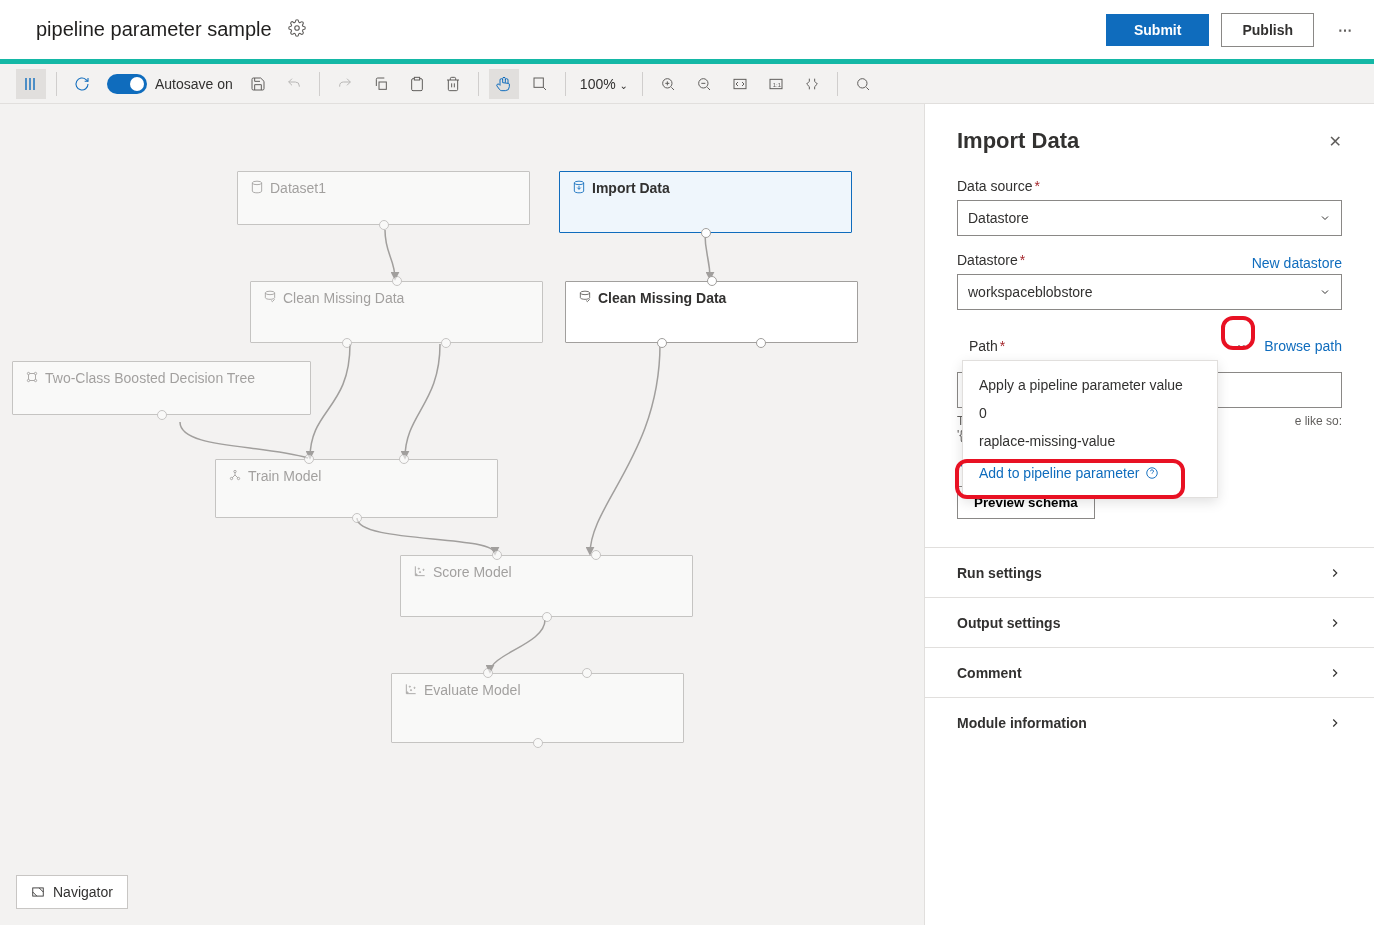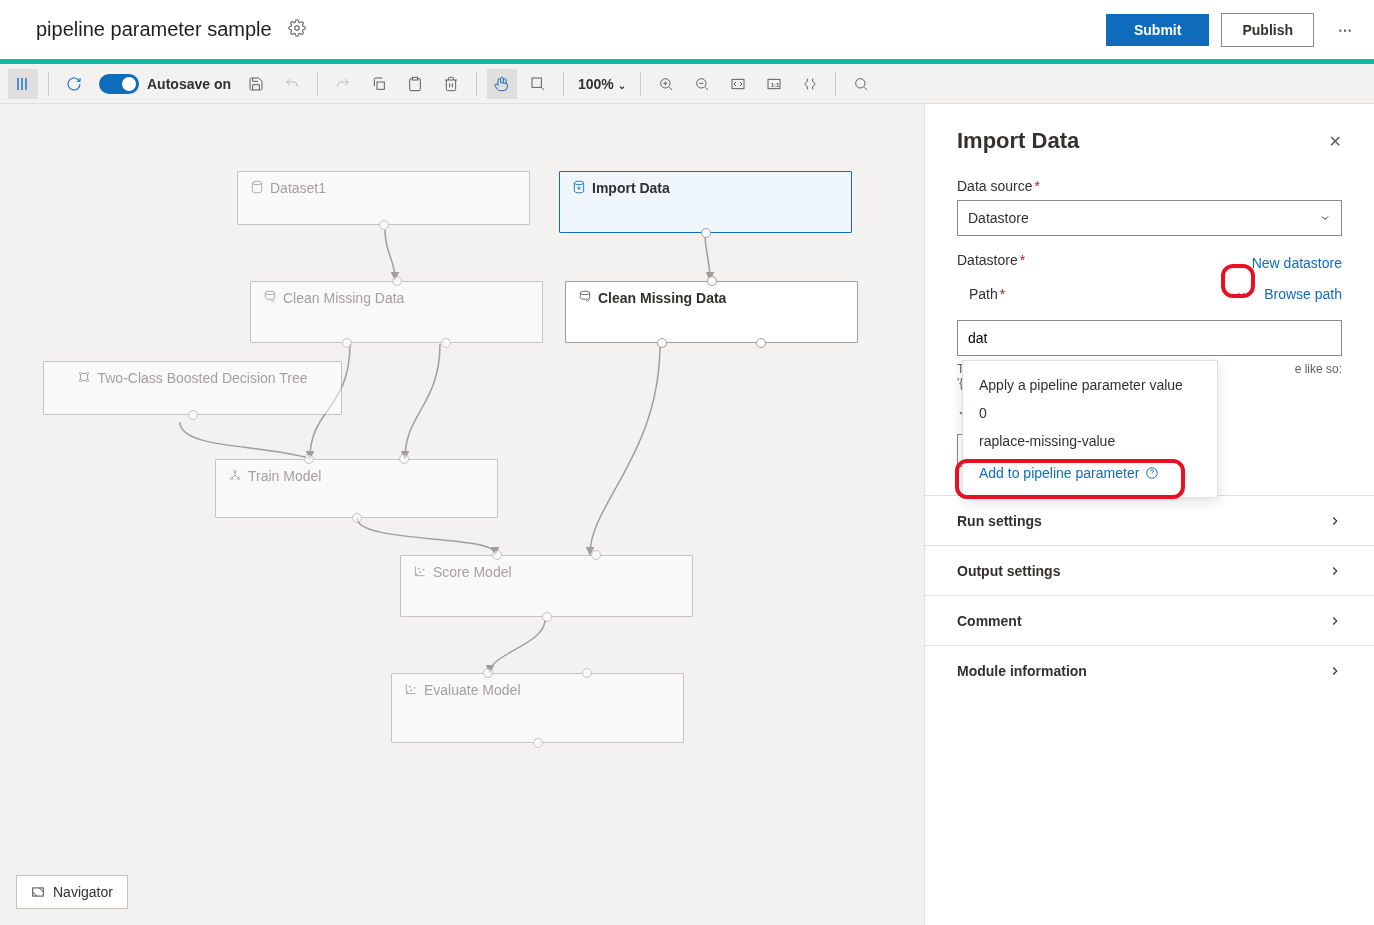--- a/index.html
+++ b/index.html
@@ -30,23 +30,22 @@
   .btn-secondary {
     background: #fff; color: #323130; border: 1px solid #8a8886;
     padding: 8px 20px; font-size: 14px; font-weight: 600;
     cursor: pointer; margin-left: 12px;
   }
   .more-dots { margin-left: 24px; cursor: pointer; font-weight: bold; letter-spacing: 2px; color: #605e5c; }
   
   .toolbar {
     height: 40px; background: #f3f2f1;
     display: flex; align-items: center;
-    padding: 0 8px; gap: 6px;
+    padding: 0 16px; gap: 6px;
     border-bottom: 1px solid #e1dfdd;
-    font-weight: bold;
   }
   .tb-btn {
     width: 30px; height: 30px;
     display: flex; align-items: center; justify-content: center;
     cursor: pointer; color: #605e5c;
   }
   .tb-btn.active { background: #e1dfdd; }
   .autosave-toggle {
     display: flex; align-items: center; gap: 8px; margin: 0 4px;
   }
@@ -334,21 +333,21 @@
           <ellipse cx="12" cy="5" rx="8" ry="3"></ellipse>
           <path d="M4 5v8c0 1.7 3.6 3 8 3s8-1.3 8-3V5"></path>
           <path d="M14 18l2 2 4-4"></path>
         </svg>
       <span class="label">Clean Missing Data</span>
       <div class="port" style="top:-6px; left:50%; margin-left:-5px;"></div>
       <div class="port" style="bottom:-6px; left:33%; margin-left:-5px;"></div>
       <div class="port" style="bottom:-6px; left:67%; margin-left:-5px;"></div>
     </div>
 
-    <div class="node dim" style="left:43px; top:257px; width:299px; height:54px;justify-content:center;">
+    <div class="node dim" style="left:12px; top:257px; width:299px; height:54px;">
       <svg width="14" height="14" viewBox="0 0 24 24" stroke="#605e5c" stroke-width="1.5" fill="none">
           <circle cx="6" cy="6" r="2"></circle>
           <circle cx="18" cy="6" r="2"></circle>
           <circle cx="6" cy="18" r="2"></circle>
           <circle cx="18" cy="18" r="2"></circle>
           <path d="M8 6h8M6 8v8M18 8v8M8 18h8"></path>
         </svg>
       <span class="label">Two-Class Boosted Decision Tree</span>
       <div class="port" style="bottom:-6px; left:50%; margin-left:-5px;"></div>
     </div>
@@ -417,20 +416,26 @@
       <svg width="12" height="12" viewBox="0 0 24 24" stroke="currentColor" stroke-width="2" fill="none">
           <path d="M6 9l6 6 6-6"></path>
         </svg>
     </div>
 
     <div class="field-row">
       <div class="field-label">
         <span>Datastore</span><span class="req">*</span>
       </div>
       <span class="link">New datastore</span>
+    </div>
+    <div class="select-box">
+      <span>workspaceblobstore</span>
+      <svg width="12" height="12" viewBox="0 0 24 24" stroke="currentColor" stroke-width="2" fill="none">
+          <path d="M6 9l6 6 6-6"></path>
+        </svg>
     </div>
 
     <div class="path-row" style="position:relative;">
       <div class="field-label" style="flex:1; margin:12px">
         <span>Path</span><span class="req">*</span>
       </div>
       <span class="ellipsis-btn">⋯</span>
       <span class="link">Browse path</span>
 
       <div class="hl-red" style="left:264px; top:-10px; width:34px; height:34px;"></div>

